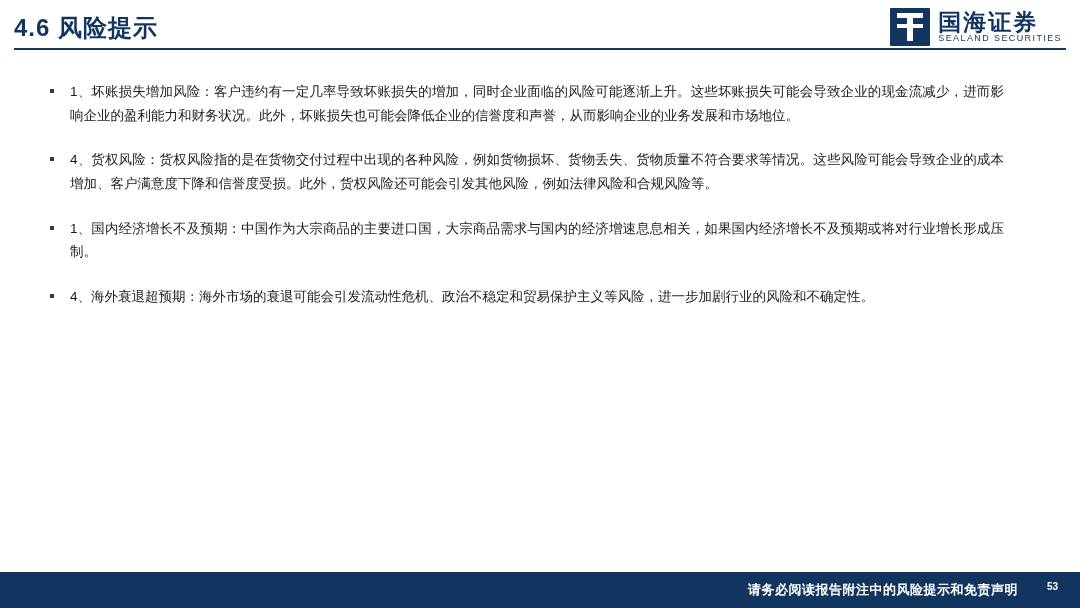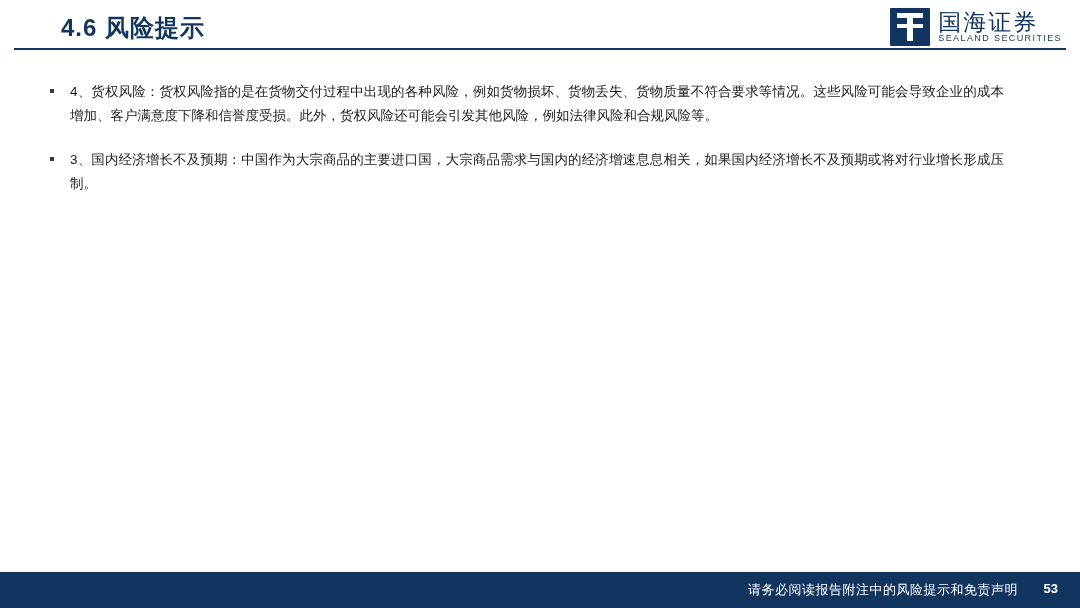--- a/index.html
+++ b/index.html
@@ -32,21 +32,20 @@
   }
   .slide-title {
     position: absolute;
     left: 14px;
     top: 12px;
     font-size: 24px;
     font-weight: bold;
     color: #12355f;
     letter-spacing: 1px;
     white-space: nowrap;
-    margin-left: 47px;
   }
   .title-rule {
     position: absolute;
     left: 14px;
     top: 48px;
     width: 1052px;
     height: 2px;
     background: #12355f;
   }
 
@@ -94,21 +93,21 @@
     background: #ffffff;
   }
   .brand-text {
     display: flex;
     flex-direction: column;
     justify-content: center;
     line-height: 1;
   }
   .brand-cn {
     font-size: 23px;
-    font-weight: normal;
+    font-weight: bold;
     color: #12355f;
     letter-spacing: 2px;
     white-space: nowrap;
   }
   .brand-en {
     font-size: 9px;
     color: #12355f;
     letter-spacing: 1.4px;
     white-space: nowrap;
   }
@@ -151,30 +150,30 @@
     bottom: 0;
     width: 1080px;
     height: 36px;
     background: #12355f;
   }
   .footer-note {
     position: absolute;
     right: 62px;
     top: 9px;
     font-size: 13px;
-    font-weight: normal;
+    font-weight: bold;
     color: #ffffff;
     letter-spacing: 0.5px;
     white-space: nowrap;
   }
   .footer-page {
     position: absolute;
     right: 22px;
     top: 9px;
-    font-size: 13px;
+    font-size: 10px;
     font-weight: bold;
     color: #ffffff;
   }
 </style>
 </head>
 <body>
 
 <div class="slide">
 
   <div class="header">
@@ -187,31 +186,39 @@
         </div>
       <div class="brand-text">
         <div class="brand-cn">国海证券</div>
         <div class="brand-en">SEALAND SECURITIES</div>
       </div>
     </div>
   </div>
 
   <div class="content">
 
+    <div class="bullet">
+      <span class="marker"></span>
+      <span class="btext">1、坏账损失增加风险：客户违约有一定几率导致坏账损失的增加，同时企业面临的风险可能逐渐上升。这些坏账损失可能会导致企业的现金流减少，进而影响企业的盈利能力和财务状况。此外，坏账损失也可能会降低企业的信誉度和声誉，从而影响企业的业务发展和市场地位。</span>
+    </div>
 
     <div class="bullet">
       <span class="marker"></span>
       <span class="btext">4、货权风险：货权风险指的是在货物交付过程中出现的各种风险，例如货物损坏、货物丢失、货物质量不符合要求等情况。这些风险可能会导致企业的成本增加、客户满意度下降和信誉度受损。此外，货权风险还可能会引发其他风险，例如法律风险和合规风险等。</span>
     </div>
 
     <div class="bullet">
       <span class="marker"></span>
-      <span class="btext">3、国内经济增长不及预期：中国作为大宗商品的主要进口国，大宗商品需求与国内的经济增速息息相关，如果国内经济增长不及预期或将对行业增长形成压制。</span>
-    </div>
-
+      <span class="btext">1、国内经济增长不及预期：中国作为大宗商品的主要进口国，大宗商品需求与国内的经济增速息息相关，如果国内经济增长不及预期或将对行业增长形成压制。</span>
+    </div>
+
+    <div class="bullet">
+      <span class="marker"></span>
+      <span class="btext">4、海外衰退超预期：海外市场的衰退可能会引发流动性危机、政治不稳定和贸易保护主义等风险，进一步加剧行业的风险和不确定性。</span>
+    </div>
 
 
 
   </div>
 
   <div class="footer">
     <div class="footer-note">请务必阅读报告附注中的风险提示和免责声明</div>
     <div class="footer-page">53</div>
   </div>
 

